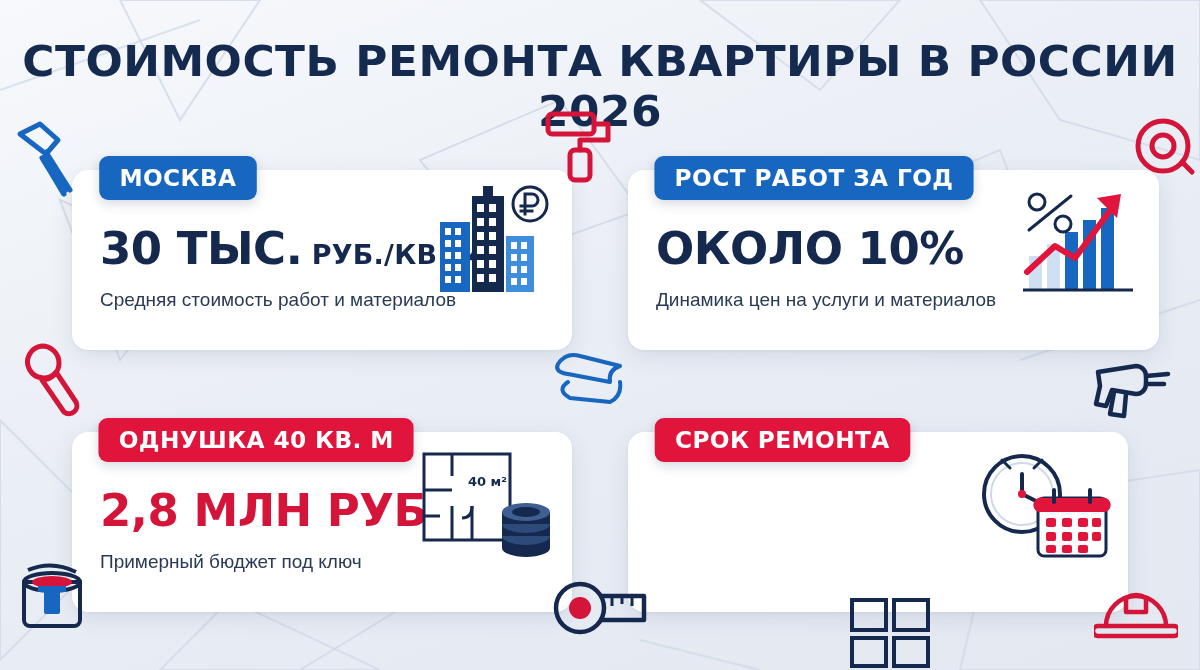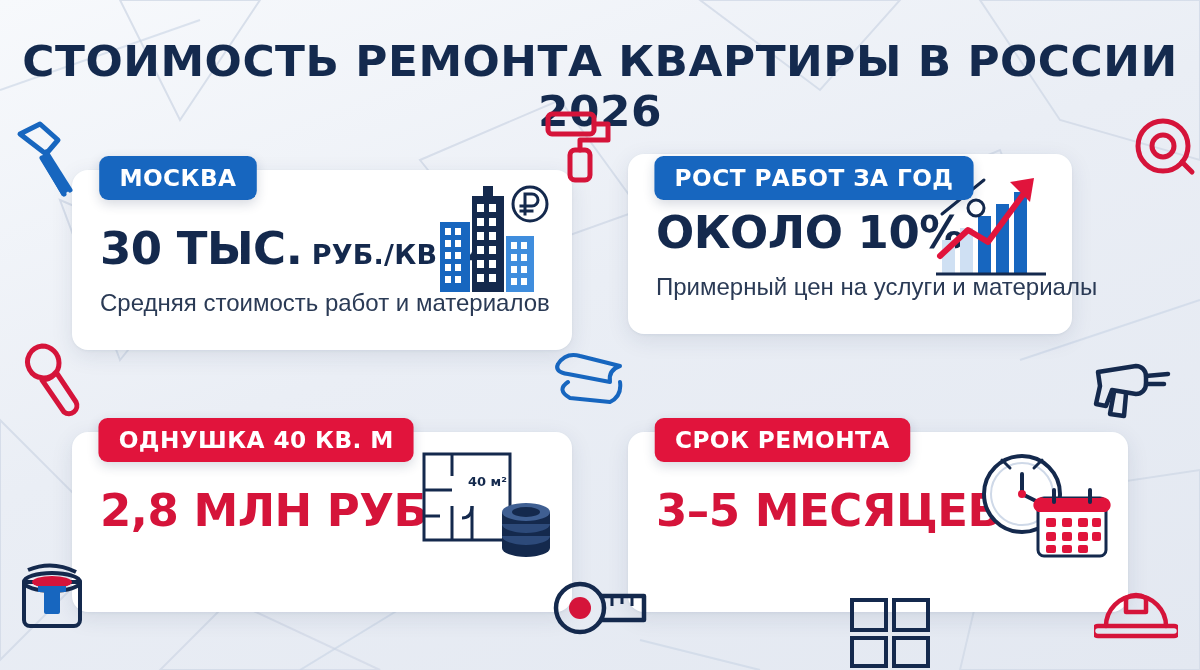--- a/index.html
+++ b/index.html
@@ -46,21 +46,21 @@
   }
 
   
   .card {
     position: absolute;
     background: #ffffff;
     border-radius: 16px;
     box-shadow: 0 6px 22px rgba(25, 45, 85, 0.10), 0 1px 3px rgba(25,45,85,0.06);
   }
   #card-moscow   { left: 72px;  top: 170px; width: 500px; height: 180px; }
-  #card-growth   { left: 628px; top: 154px; width: 444px; height: 180px; }
+  #card-growth   { left: 628px; top: 170px; width: 531px; height: 180px; }
   #card-flat     { left: 72px;  top: 432px; width: 500px; height: 180px; }
   #card-term     { left: 628px; top: 432px; width: 500px; height: 180px; }
 
   
   .badge {
     position: absolute;
     height: 44px;
     display: flex;
     align-items: center;
     padding: 0 20px;
@@ -100,21 +100,21 @@
   }
   .value .unit {
     font-size: 27px;
     letter-spacing: 0.2px;
   }
   .value.navy { color: #14294d; }
   .value.red  { color: #d5143a; }
   .caption {
     margin-top: 18px;
     font-family: "Liberation Sans", sans-serif;
-    font-size: 24px;
+    font-size: 19px;
     color: #2a3a55;
     white-space: nowrap;
   }
 
   
   .art {
     position: absolute;
     right: 16px;
     top: 14px;
   }
@@ -221,21 +221,21 @@
     </svg>
   </div>
 </div>
 <div class="badge blue" id="badge-moscow">МОСКВА</div>
 
 <div class="card" id="card-growth">
   <div class="card-body">
     <div class="value navy">
       <span>ОКОЛО 10%</span><span class="unit"></span>
     </div>
-    <div class="caption">Примерный цен на услуги и материалы</div>
+    <div class="caption">Динамика цен на услуги и материалов</div>
   </div>
   <div class="art">
     <svg width="130" height="110" viewBox="0 0 130 110">
 
       <g fill="#cfe0f3">
         <rect x="16" y="72" width="13" height="34"></rect>
         <rect x="34" y="60" width="13" height="46"></rect>
       </g>
       <g fill="#1766bf">
         <rect x="52" y="48" width="13" height="58"></rect>
@@ -253,20 +253,21 @@
     </svg>
   </div>
 </div>
 <div class="badge blue" id="badge-growth">РОСТ РАБОТ ЗА ГОД</div>
 
 <div class="card" id="card-flat">
   <div class="card-body">
     <div class="value red">
       <span>2,8 МЛН РУБ.</span><span class="unit"></span>
     </div>
+    <div class="caption">Примерный бюджет под ключ</div>
   </div>
   <div class="art">
     <svg width="140" height="120" viewBox="0 0 140 120">
 
       <rect x="8" y="8" width="86" height="86" fill="#ffffff" stroke="#14294d" stroke-width="3"></rect>
       <g stroke="#14294d" stroke-width="3" fill="none">
         <line x1="8" y1="44" x2="36" y2="44"></line>
         <line x1="36" y1="8" x2="36" y2="30"></line>
         <line x1="36" y1="60" x2="36" y2="94"></line>
         <line x1="8" y1="70" x2="24" y2="70"></line>
@@ -285,23 +286,20 @@
         <ellipse cx="110" cy="66" rx="24" ry="9" fill="#3f5f92"></ellipse>
         <ellipse cx="110" cy="66" rx="14" ry="5" fill="#14294d"></ellipse>
       </g>
     </svg>
   </div>
 </div>
 <div class="badge red" id="badge-flat">ОДНУШКА 40 КВ. М</div>
 
 <div class="card" id="card-term">
   <div class="card-body">
-    <div class="value red">
-      <span>3–5 МЕСЯЦЕВ</span><span class="unit"></span>
-    </div>
   </div>
   <div class="art">
     <svg width="140" height="120" viewBox="0 0 140 120">
 
       <circle cx="50" cy="48" r="38" fill="#ffffff" stroke="#14294d" stroke-width="4"></circle>
       <circle cx="50" cy="48" r="31" fill="#ffffff" stroke="#cfd9e8" stroke-width="2"></circle>
       <g stroke="#14294d" stroke-width="4" stroke-linecap="round">
         <line x1="50" y1="48" x2="50" y2="28"></line>
         <line x1="50" y1="48" x2="66" y2="56"></line>
       </g>

